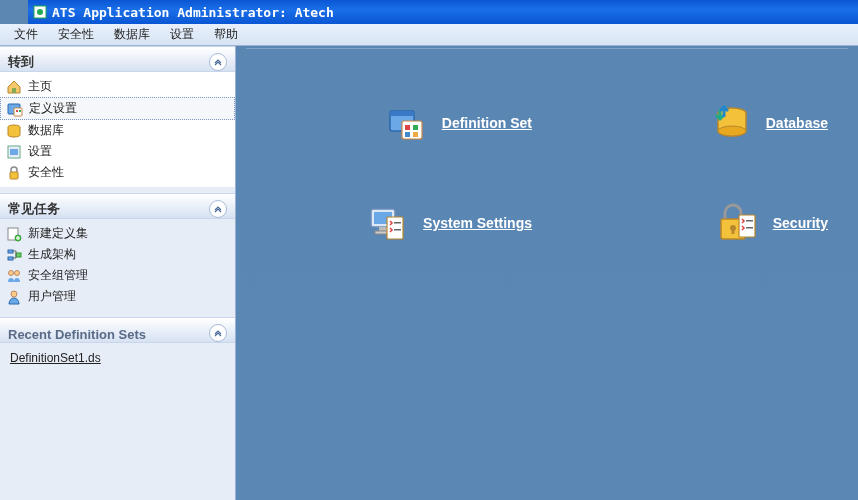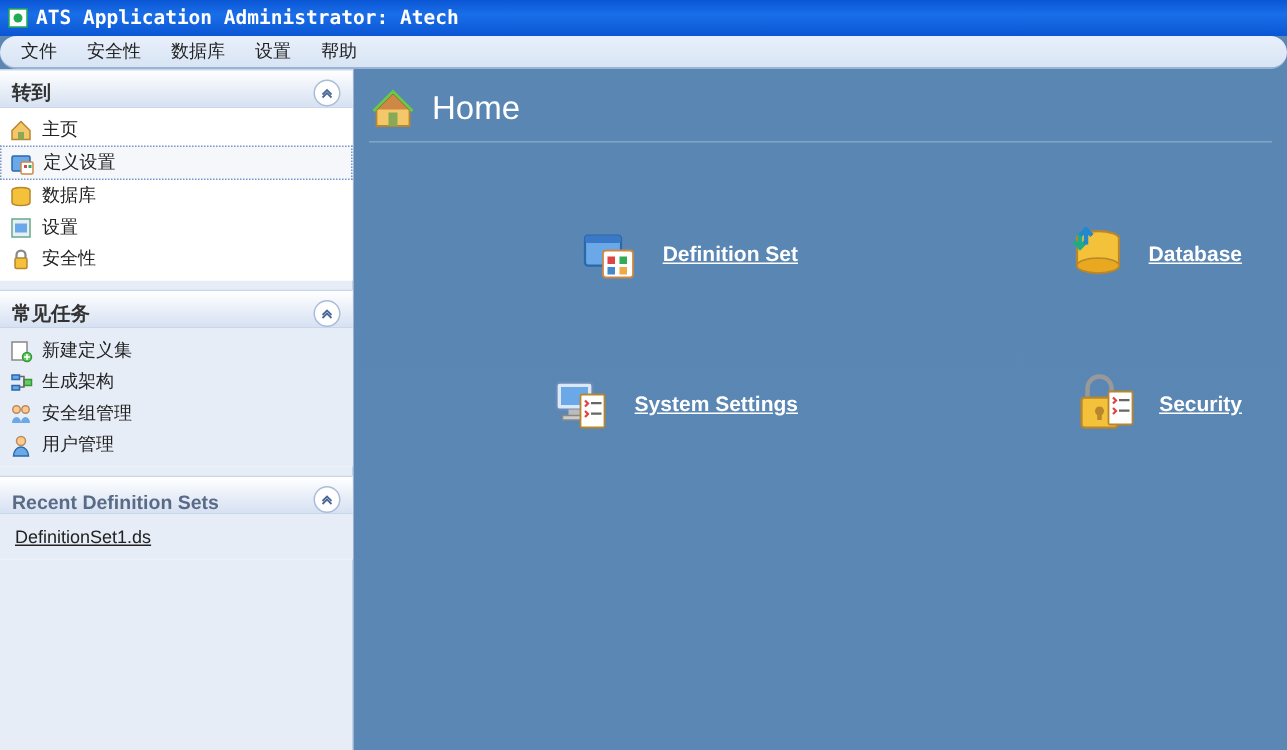--- a/index.html
+++ b/index.html
@@ -14,33 +14,33 @@
   .titlebar {
     background: linear-gradient(#0a56d4, #1a6ee8 40%, #0a56d4);
     color: #fff;
     display: flex;
     align-items: center;
     height: 22px;
     padding: 12px 4px;
     font-family: "SimSun", monospace;
     font-weight: bold;
     font-size: 13px;
+    margin-left: 28px;
   }
   .titlebar-icon {
     width: 16px; height: 16px; margin-right: 4px;
     display: flex; align-items: center; justify-content: center;
   }
   .menubar {
     background: linear-gradient(#e8f0fb, #d8e4f4);
     border-bottom: 1px solid #9ab3d4;
     display: flex;
     height: 22px;
     align-items: center;
     padding: 0 4px;
-    border-radius: 11px;
   }
   .menu-item {
     padding: 2px 10px;
     cursor: default;
     color: #222;
   }
 
   .work-area {
     display: flex;
     height: calc(500px - 44px);
@@ -312,31 +312,20 @@
         </span>
       </div>
       <div class="panel-body">
         <div class="recent-item">DefinitionSet1.ds</div>
       </div>
     </div>
 
   </div>
 
   <div class="content">
-    <div class="content-title">
-      <span class="content-title-icon">
-        <svg width="30" height="30" viewBox="0 0 30 30">
-          <path d="M4 16 L15 5 L26 16 L26 27 L4 27 Z" fill="#f4c76a" stroke="#b8862c" stroke-width="1.2"></path>
-          <path d="M4 16 L15 5 L26 16" fill="#c84" stroke="#a33"></path>
-          <rect x="12" y="18" width="6" height="9" fill="#8a5"></rect>
-          <path d="M2 17 L15 4 L28 17" stroke="#6c4" stroke-width="2" fill="none"></path>
-        </svg>
-      </span>
-      <span>Home</span>
-    </div>
     <div class="divider"></div>
 
     <div class="tile-grid">
 
       <div class="tile">
         <span class="tile-icon">
           <svg width="40" height="40" viewBox="0 0 40 40">
             <rect x="4" y="8" width="24" height="20" rx="2" fill="#6aa8e8" stroke="#2a68aa" stroke-width="1.5"></rect>
             <rect x="4" y="8" width="24" height="5" rx="2" fill="#3a78c8"></rect>
             <rect x="16" y="18" width="20" height="18" rx="2" fill="#fff" stroke="#c84" stroke-width="1.2"></rect>

